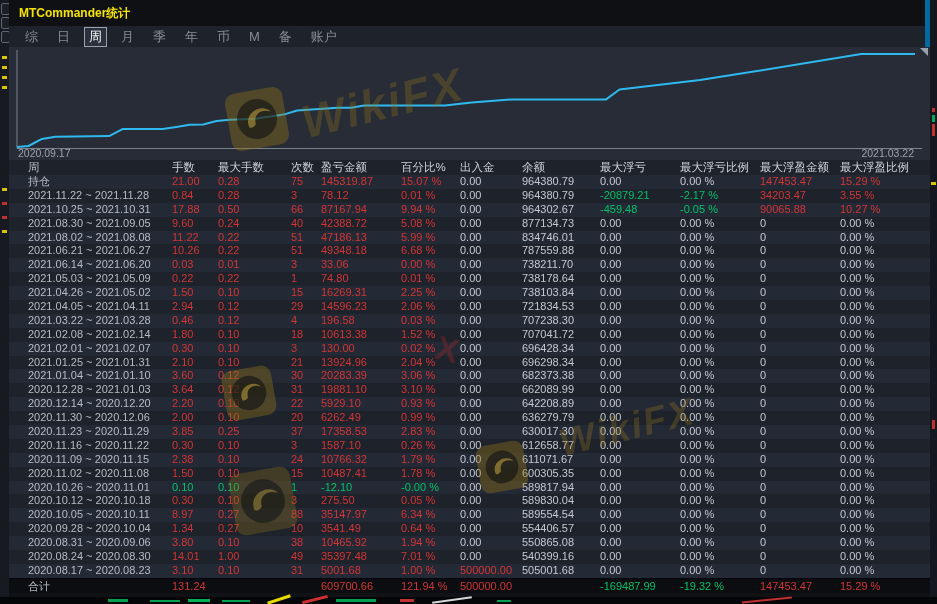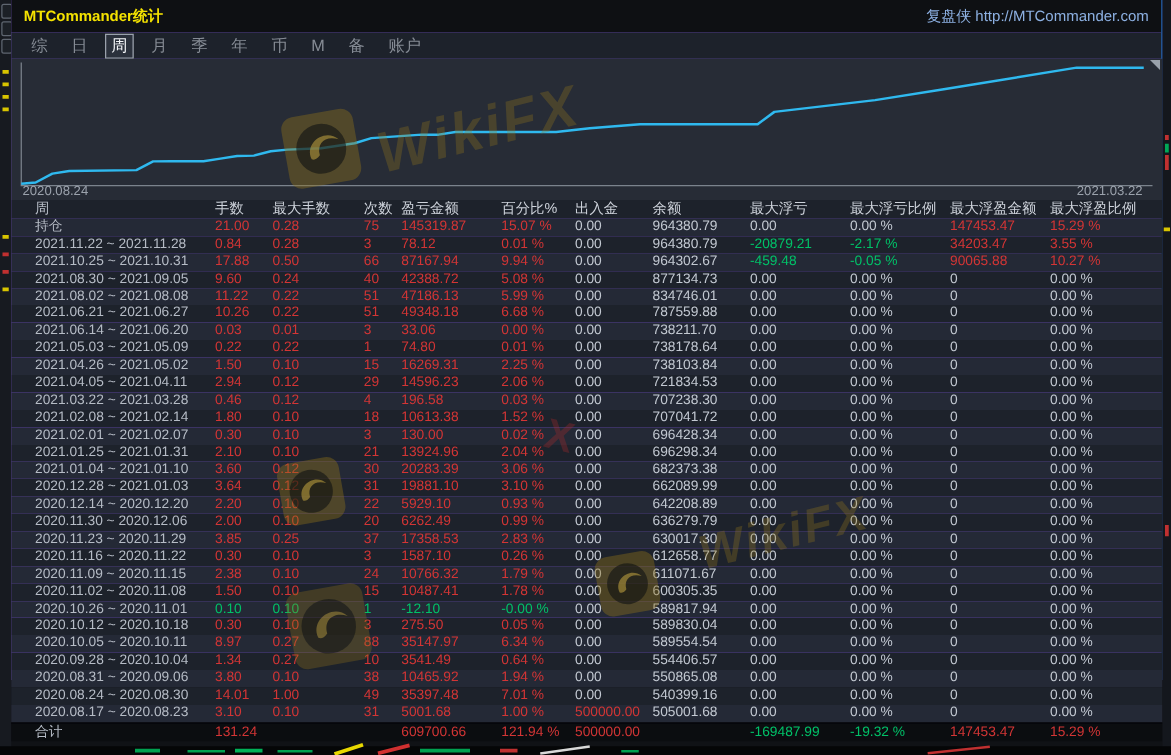--- a/index.html
+++ b/index.html
@@ -9,21 +9,21 @@
   
   .left-strip{position:absolute;left:0;top:0;width:9px;height:604px;background:#171a20;}
   .mini-btn{position:absolute;left:1px;width:7px;height:10px;border:1px solid #5f6670;border-radius:2px;background:#1c2026;}
   .dash{position:absolute;width:5px;height:3px;}
   .right-strip{position:absolute;left:930px;top:0;width:7px;height:604px;background:#14171d;}
   .bottom-strip{position:absolute;left:0;top:597px;width:937px;height:7px;background:#050607;}
   .frag{position:absolute;}
 
   
   .window{position:absolute;left:9px;top:0;width:921px;height:544px;background:#8b5cf6;
-          border-right:1px solid #0369a1;box-sizing:border-box;}
+          border-right:5px solid #0369a1;box-sizing:border-box;}
 
   .titlebar{position:absolute;left:0;top:0;width:100%;height:26px;background:#0e1013;
             display:flex;align-items:center;justify-content:space-between;
             padding:0 10px;box-sizing:border-box;}
   .wtitle{color:#f5e300;font-size:12px;font-weight:bold;}
   .wlink{color:#8db1e3;font-size:12px;}
 
   .menubar{position:absolute;left:0;top:26px;width:100%;height:21px;background:#1d222b;
            display:flex;align-items:center;gap:9px;padding-left:11px;box-sizing:border-box;}
   .mitem{color:#868c95;font-size:13px;padding:1px 5px;}
@@ -72,42 +72,41 @@
     <div class="dash" style="left:2px;top:86px;background:#d8c400"></div>
     <div class="dash" style="left:2px;top:188px;background:#d8c400"></div>
     <div class="dash" style="left:2px;top:202px;background:#c03030"></div>
     <div class="dash" style="left:2px;top:216px;background:#c03030"></div>
     <div class="dash" style="left:2px;top:230px;background:#d8c400"></div>
   </div>
 
   <div class="window">
     <div class="titlebar">
       <span class="wtitle">MTCommander统计</span>
-      <span class="wlink">复盘侠 http://MTCommander.com</span>
     </div>
 
     <div class="menubar" id="menubar">
         <span class="mitem">综</span>
         <span class="mitem">日</span>
         <span class="mitem sel">周</span>
         <span class="mitem">月</span>
         <span class="mitem">季</span>
         <span class="mitem">年</span>
         <span class="mitem">币</span>
         <span class="mitem">M</span>
         <span class="mitem">备</span>
         <span class="mitem">账户</span>
       </div>
 
     <div class="chart">
       <svg id="chart-svg" width="921" height="113">
         <polyline points="8,3 8,101.5 913,101.5" fill="none" stroke="#7b838d" stroke-width="1"></polyline>
         <polyline id="equity-line" fill="none" stroke-width="2" stroke-linejoin="round" stroke="#2fb9ef" points="8.0,100.0 19.5,99.0 32.9,91.9 46.4,89.8 100.1,89.1 113.5,82.1 127.0,82.0 153.8,82.0 167.3,79.9 180.7,77.8 194.1,77.5 207.6,74.0 221.0,72.7 247.9,71.6 274.7,67.6 288.1,63.5 328.4,60.7 341.9,60.7 355.3,58.6 435.9,58.6 462.8,55.6 503.1,52.4 516.5,52.4 597.1,52.4 610.5,42.5 691.1,33.1 744.8,24.6 852.3,7.1 906.0,7.1"></polyline>
       </svg>
-      <span class="xlabel left">2020.08.24</span>
+      <span class="xlabel left">2020.09.17</span>
       <span class="xlabel right">2021.03.22</span>
       <div class="scroll-arrow"></div>
     </div>
 
     <div class="tablewrap" id="table">
         <div class="trow thead"><span class="cell period" style="width: 144px;">周</span><span class="cell " style="width: 46px;">手数</span><span class="cell " style="width: 73px;">最大手数</span><span class="cell " style="width: 30px;">次数</span><span class="cell " style="width: 80px;">盈亏金额</span><span class="cell " style="width: 59px;">百分比%</span><span class="cell " style="width: 62px;">出入金</span><span class="cell " style="width: 78px;">余额</span><span class="cell " style="width: 80px;">最大浮亏</span><span class="cell " style="width: 80px;">最大浮亏比例</span><span class="cell " style="width: 80px;">最大浮盈金额</span><span class="cell " style="width: 82px;">最大浮盈比例</span></div>
         <div class="trow odd"><span class="cell period" style="width: 144px;">持仓</span><span class="cell r" style="width: 46px;">21.00</span><span class="cell r" style="width: 73px;">0.28</span><span class="cell r" style="width: 30px;">75</span><span class="cell r" style="width: 80px;">145319.87</span><span class="cell r" style="width: 59px;">15.07 %</span><span class="cell " style="width: 62px;">0.00</span><span class="cell " style="width: 78px;">964380.79</span><span class="cell " style="width: 80px;">0.00</span><span class="cell " style="width: 80px;">0.00 %</span><span class="cell r" style="width: 80px;">147453.47</span><span class="cell r" style="width: 82px;">15.29 %</span></div>
         <div class="trow even"><span class="cell period" style="width: 144px;">2021.11.22 ~ 2021.11.28</span><span class="cell r" style="width: 46px;">0.84</span><span class="cell r" style="width: 73px;">0.28</span><span class="cell r" style="width: 30px;">3</span><span class="cell r" style="width: 80px;">78.12</span><span class="cell r" style="width: 59px;">0.01 %</span><span class="cell " style="width: 62px;">0.00</span><span class="cell " style="width: 78px;">964380.79</span><span class="cell g" style="width: 80px;">-20879.21</span><span class="cell g" style="width: 80px;">-2.17 %</span><span class="cell r" style="width: 80px;">34203.47</span><span class="cell r" style="width: 82px;">3.55 %</span></div>
         <div class="trow odd"><span class="cell period" style="width: 144px;">2021.10.25 ~ 2021.10.31</span><span class="cell r" style="width: 46px;">17.88</span><span class="cell r" style="width: 73px;">0.50</span><span class="cell r" style="width: 30px;">66</span><span class="cell r" style="width: 80px;">87167.94</span><span class="cell r" style="width: 59px;">9.94 %</span><span class="cell " style="width: 62px;">0.00</span><span class="cell " style="width: 78px;">964302.67</span><span class="cell g" style="width: 80px;">-459.48</span><span class="cell g" style="width: 80px;">-0.05 %</span><span class="cell r" style="width: 80px;">90065.88</span><span class="cell r" style="width: 82px;">10.27 %</span></div>
         <div class="trow even"><span class="cell period" style="width: 144px;">2021.08.30 ~ 2021.09.05</span><span class="cell r" style="width: 46px;">9.60</span><span class="cell r" style="width: 73px;">0.24</span><span class="cell r" style="width: 30px;">40</span><span class="cell r" style="width: 80px;">42388.72</span><span class="cell r" style="width: 59px;">5.08 %</span><span class="cell " style="width: 62px;">0.00</span><span class="cell " style="width: 78px;">877134.73</span><span class="cell " style="width: 80px;">0.00</span><span class="cell " style="width: 80px;">0.00 %</span><span class="cell " style="width: 80px;">0</span><span class="cell " style="width: 82px;">0.00 %</span></div>

